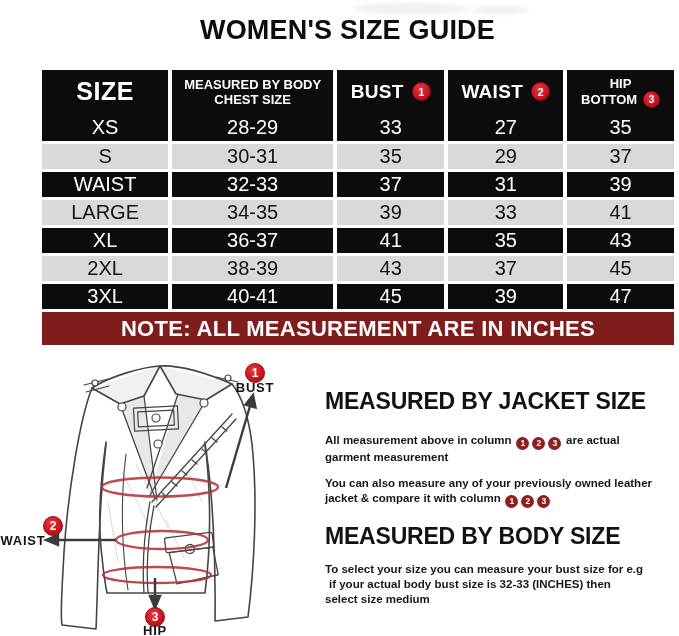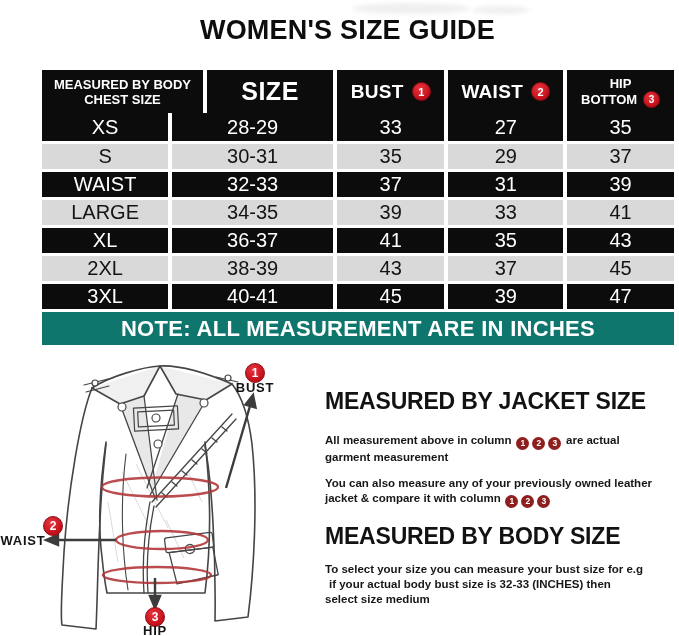--- a/index.html
+++ b/index.html
@@ -35,21 +35,21 @@
   .hline2 { display:flex; align-items:center; }
   .badge {
     border-radius:50%; color:#fff; font-weight:bold;
     display:flex; align-items:center; justify-content:center;
     background:radial-gradient(circle at 40% 32%, #ea3540, #c00d18 72%);
     border:1.5px solid #8c0e16; box-sizing:border-box;
   }
   .b19 { width:19px; height:19px; font-size:11px; margin-left:8px; }
   .b17 { width:17px; height:17px; font-size:10px; margin-left:6px; }
   .note-bar {
-    margin-top:3px; height:33px; background:#0f766e; color:#fff;
+    margin-top:3px; height:33px; background:#7f1d1d; color:#fff;
     font-size:22px; font-weight:bold; text-align:center; line-height:33px; letter-spacing:0.3px;
   }
   
   .jacket { position:absolute; left:38px; top:352px; width:280px; height:285px; }
   .dbadge {
     position:absolute; width:20px; height:20px; border-radius:50%;
     background:radial-gradient(circle at 40% 32%, #ea3540, #c00d18 72%);
     border:1.5px solid #8c0e16; box-sizing:border-box;
     color:#fff; font-size:12px; font-weight:bold;
     display:flex; align-items:center; justify-content:center;
@@ -77,25 +77,25 @@
 <body>
 
 <div class="canvas">
 
   <div class="smudge s1"></div>
   <div class="smudge s2"></div>
   <div class="title">WOMEN'S SIZE GUIDE</div>
 
   <div class="size-table">
     <div class="hrow">
+      <div class="cell c1 h-size">SIZE</div>
       <div class="cell c2 h-two">
         <span>MEASURED BY BODY</span>
         <span>CHEST SIZE</span>
       </div>
-      <div class="cell c1 h-size">SIZE</div>
       <div class="cell c3">
         <span class="h-big">BUST</span>
         <span class="badge b19">1</span>
       </div>
       <div class="cell c4">
         <span class="h-big">WAIST</span>
         <span class="badge b19">2</span>
       </div>
       <div class="cell c5 h-two">
         <span class="h-sub">HIP</span>

